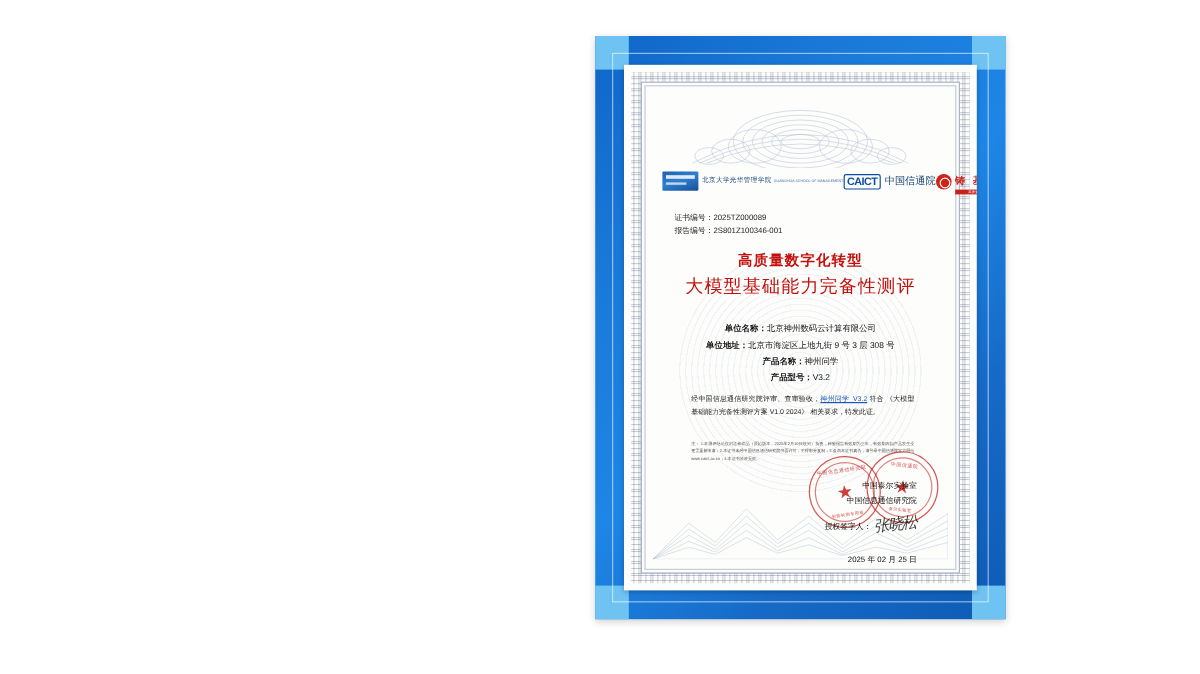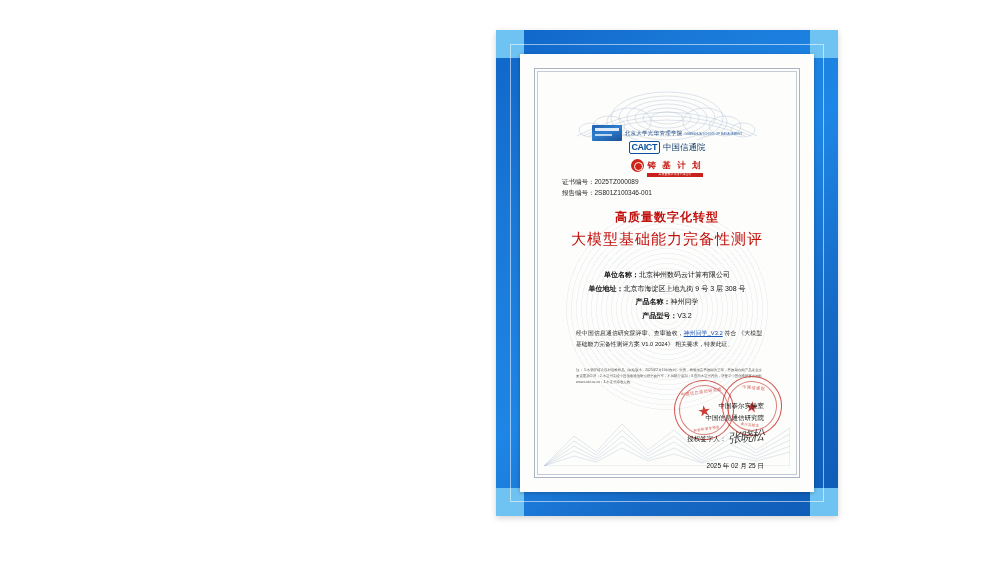--- a/index.html
+++ b/index.html
@@ -141,22 +141,21 @@
   }
 
   .logos {
     position: absolute;
     left: 6px;
     top: 58px;
     right: 6px;
     height: 26px;
     display: flex;
     align-items: center;
-    justify-content: center;
-    flex-direction: column;
+    justify-content: flex-start;
   }
 
   .logo-block { display: flex; align-items: center; }
 
   .logo-univ-mark {
     width: 30px;
     height: 16px;
     background: linear-gradient(160deg, #1e5fae 0%, #2f7fd0 45%, #1a4f96 100%);
     position: relative;
     margin-right: 3px;

